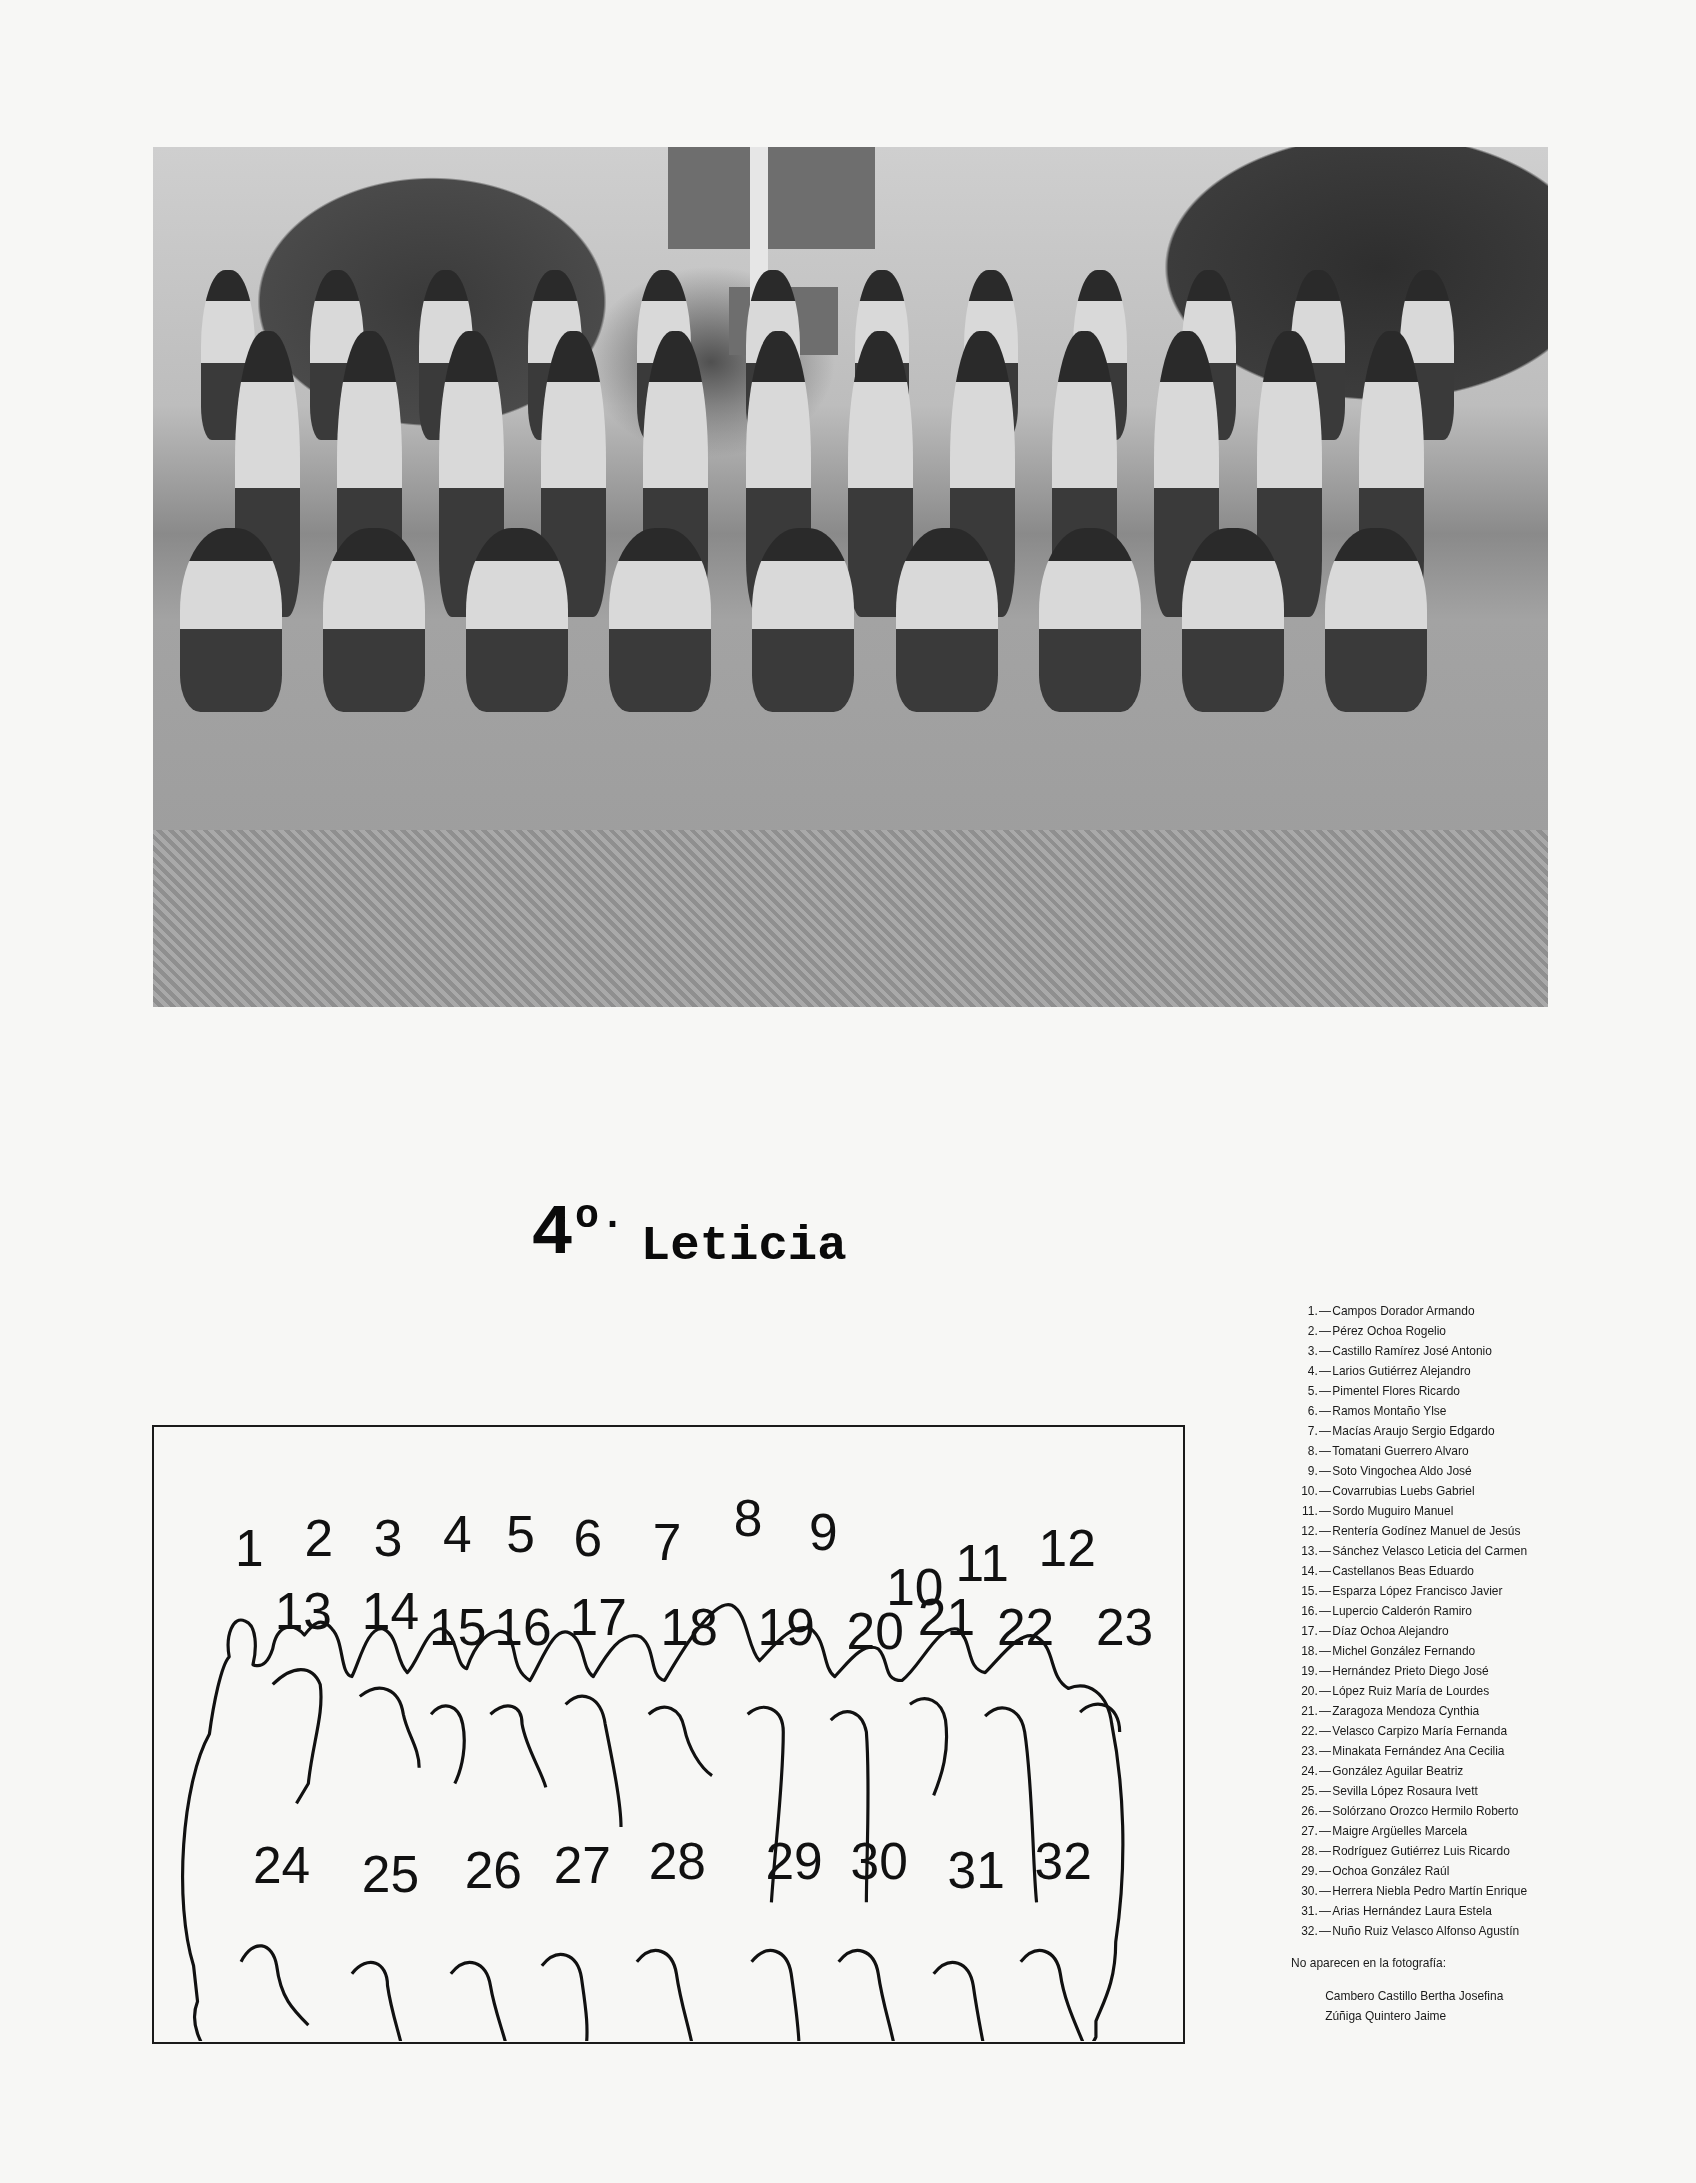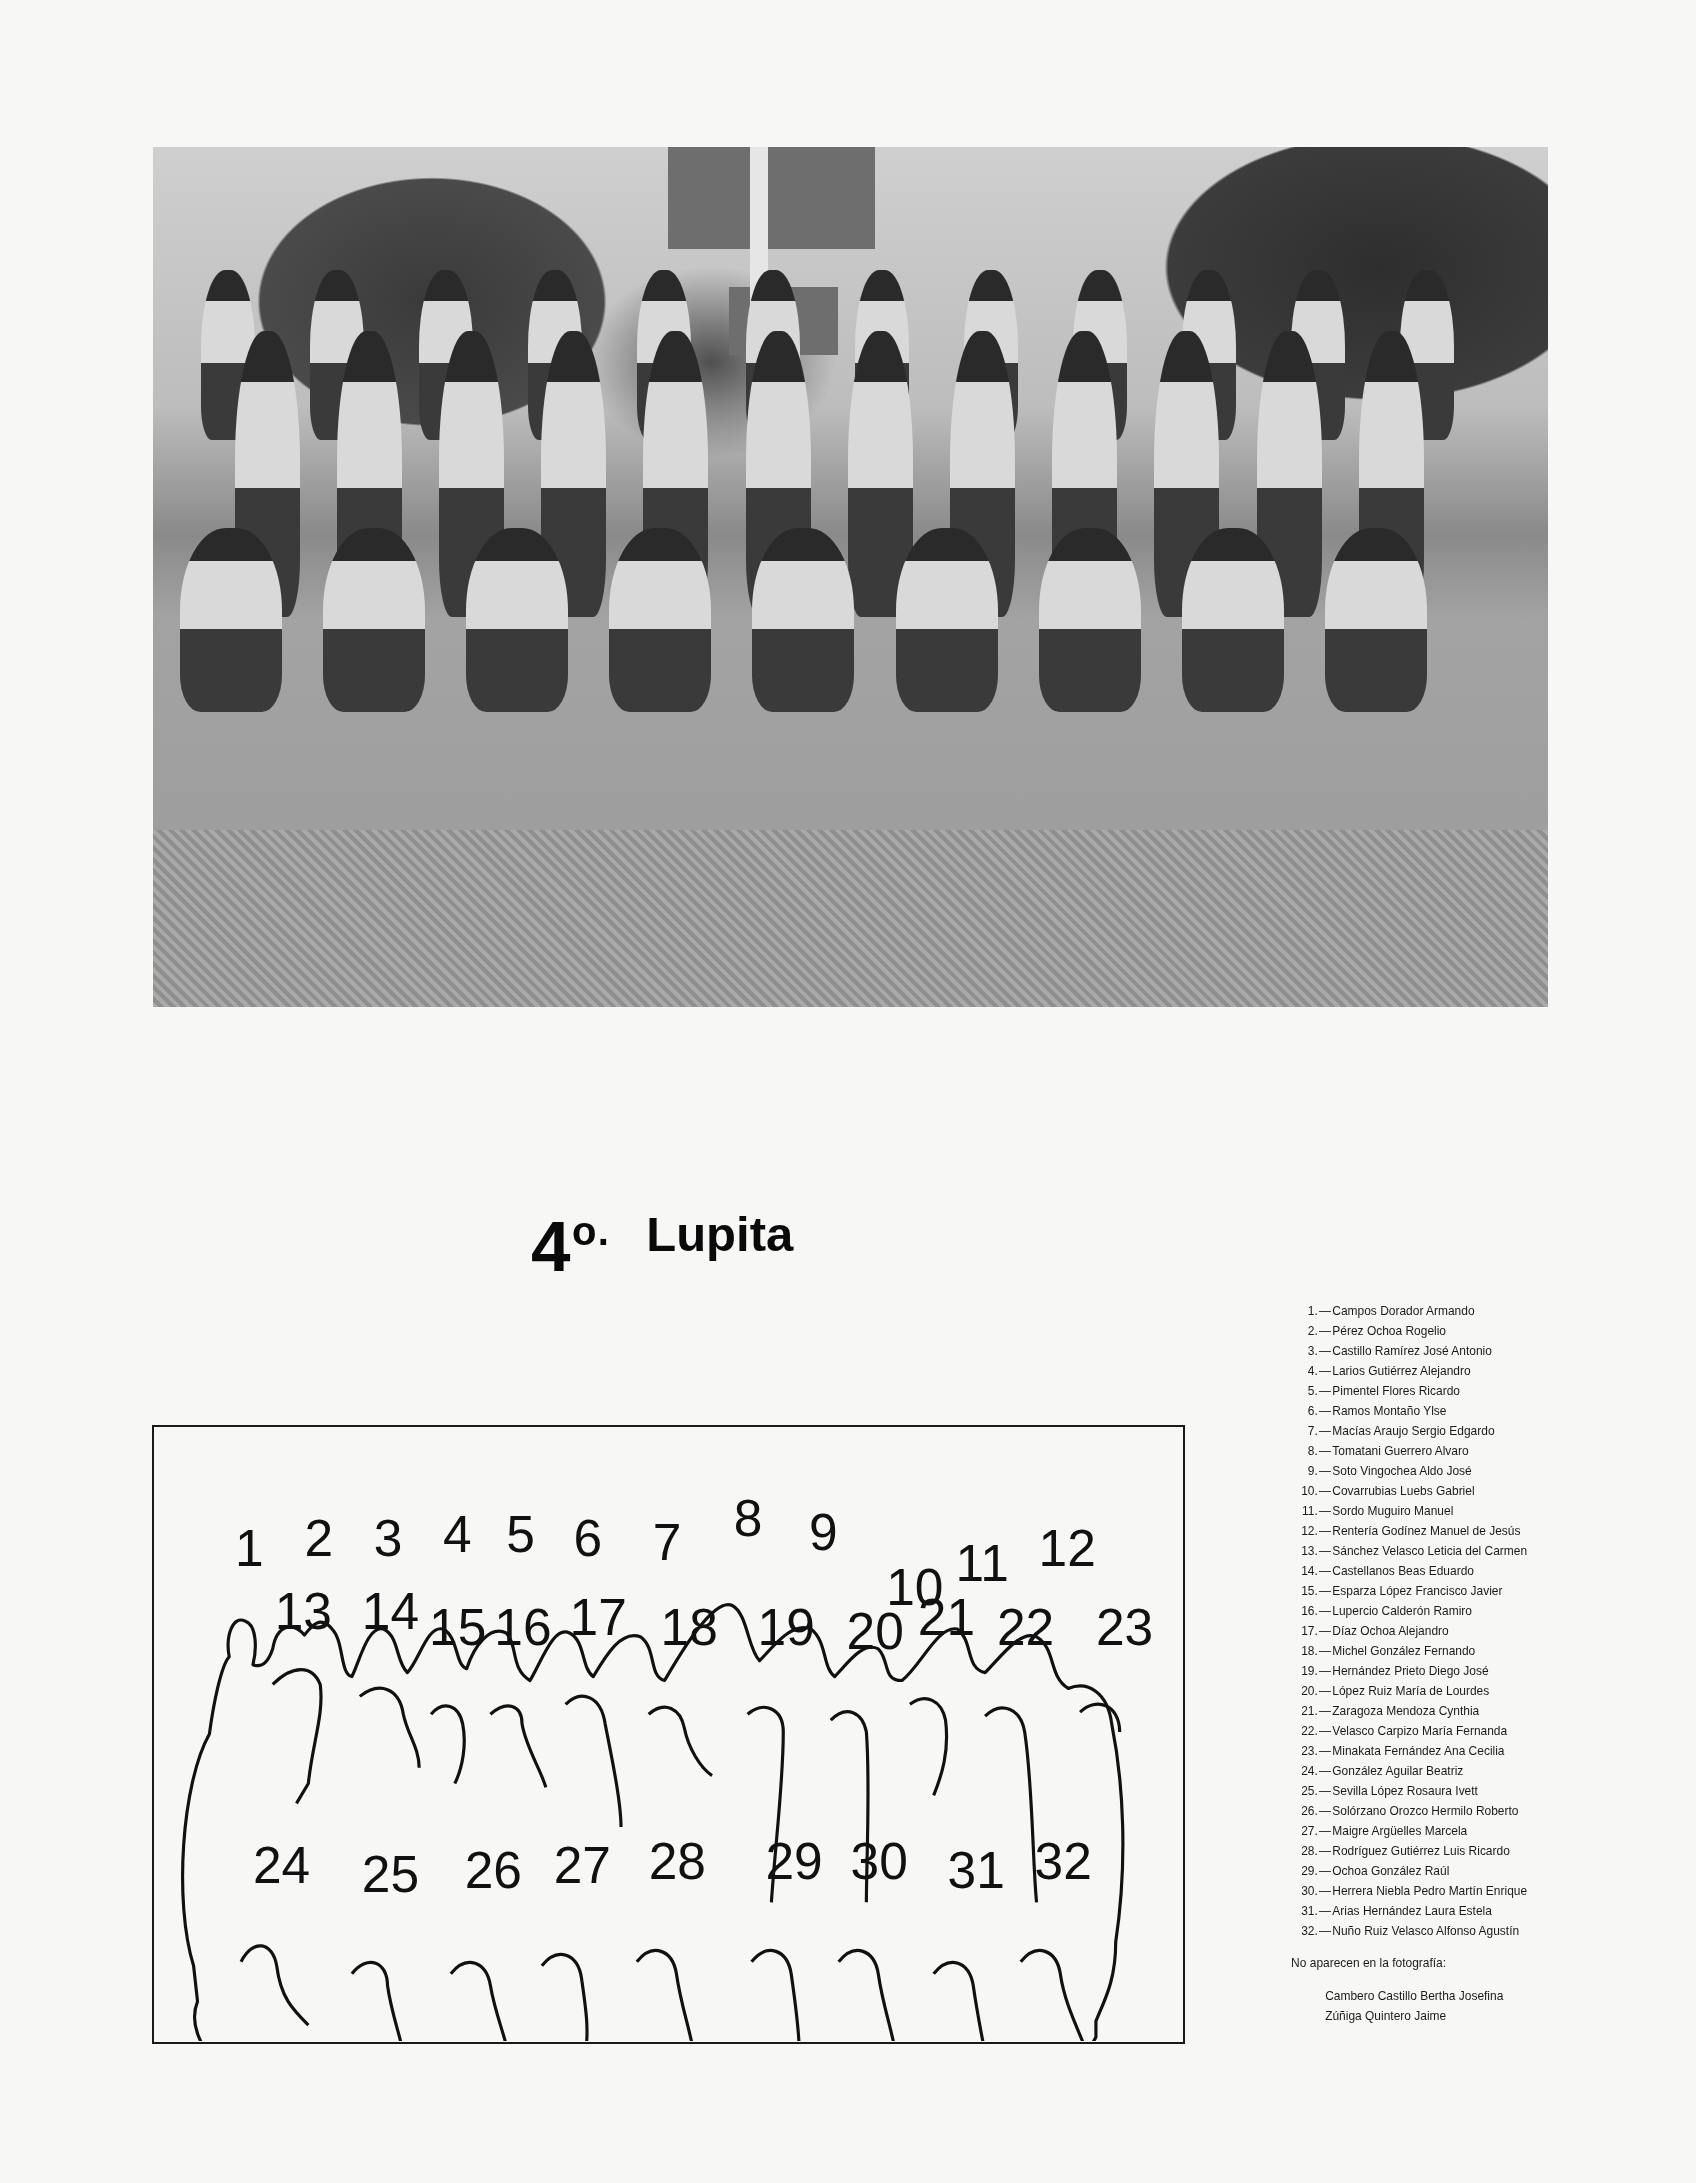--- a/index.html
+++ b/index.html
@@ -23,22 +23,22 @@
   .photo .kid {
     position: absolute; border-radius: 45% 45% 20% 20%;
     background: linear-gradient(180deg, #2a2a2a 0 18%, #d9d9d9 18% 55%, #3a3a3a 55% 100%);
   }
   .photo .grass {
     position: absolute; left: 0; right: 0; bottom: 0; height: 177px;
     background: repeating-linear-gradient(45deg, #a9a9a9 0 4.1px, #8f8f8f 4.1px 8.2px);
   }
   .title {
     position: absolute; left: 531px; top: 1206px; height: 68px;
-    display: flex; align-items: flex-start; gap: 36px;
-    font-family: Liberation Sans, sans-serif; font-weight: 900; color: #0a0a0a;
+    display: flex; align-items: flex-end; gap: 15px;
+    font-family: Liberation Mono, monospace; font-weight: 900; color: #0a0a0a;
   }
   .title .grade { font-size: 71px; letter-spacing: 1.4px; }
   .title .grade sup { font-size: 40px; vertical-align: 26px; }
   .title .name { font-size: 49px; }
   .diagram {
     position: absolute; left: 152px; top: 1425px; width: 1033px; height: 619px;
     border: 2px solid #1a1a1a; box-sizing: border-box;
   }
   .diagram svg { position: absolute; left: 0; top: 0; }
   .diagram .num { font-family: "Liberation Sans", sans-serif; font-size: 26px; fill: #111; }
@@ -94,21 +94,21 @@
       <div class="kid" style="left: 599px; top: 381px; width: 102px; height: 184px;"></div>
       <div class="kid" style="left: 743px; top: 381px; width: 102px; height: 184px;"></div>
       <div class="kid" style="left: 886px; top: 381px; width: 102px; height: 184px;"></div>
       <div class="kid" style="left: 1029px; top: 381px; width: 102px; height: 184px;"></div>
       <div class="kid" style="left: 1172px; top: 381px; width: 102px; height: 184px;"></div>
     </div>
 </div>
 
 <div class="title">
   <span class="grade"><span>4</span><sup>o.</sup></span>
-  <span class="name">Lupita</span>
+  <span class="name">Leticia</span>
 </div>
 
 <div class="diagram">
   <svg id="diag" width="1029" height="614" viewBox="0 60 520 310" preserveAspectRatio="none">
     <g fill="none" stroke="#111" stroke-width="1.6" stroke-linejoin="round">
       <path d="M20 332 C10 300 14 240 28 215 C30 200 34 180 38 176 C36 165 40 155 46 158 C52 160 52 172 50 180 C55 182 58 178 60 172 C62 160 70 158 76 165 C80 160 84 155 90 162 C96 168 94 185 100 186 C104 178 108 160 116 162 C124 166 122 178 128 184 C134 178 138 160 146 162 C154 166 152 180 158 182 C162 170 170 160 178 164 C184 170 180 182 190 188 C196 178 202 160 210 164 C218 168 216 182 222 186 C228 176 236 162 246 166 C254 172 250 186 258 188 C264 178 282 146 292 150 C300 154 300 172 306 178 C312 172 322 158 332 162 C340 168 338 182 344 186 C350 180 358 168 366 172 C372 178 368 188 378 188 C388 180 396 160 406 162 C414 168 410 182 420 184 C428 176 438 162 446 166 C456 172 452 186 462 192 C472 188 482 194 484 210 C490 240 492 280 486 320 C486 340 480 350 476 360 L476 368 C470 380 460 386 440 384 C420 382 380 388 340 392 C300 392 250 398 210 392 C170 390 120 394 90 388 C60 386 36 390 30 380 C22 370 18 360 22 350 Z"></path>
       <path d="M60 190 C70 180 80 180 84 190 C86 205 80 220 78 240 L72 250"></path>
       <path d="M104 196 C114 188 124 192 126 205 C128 215 134 222 134 232"></path>
       <path d="M140 205 C146 198 154 200 156 210 C158 220 156 232 152 240"></path>
       <path d="M170 205 C178 198 186 200 186 210 C188 222 196 234 198 242"></path>

